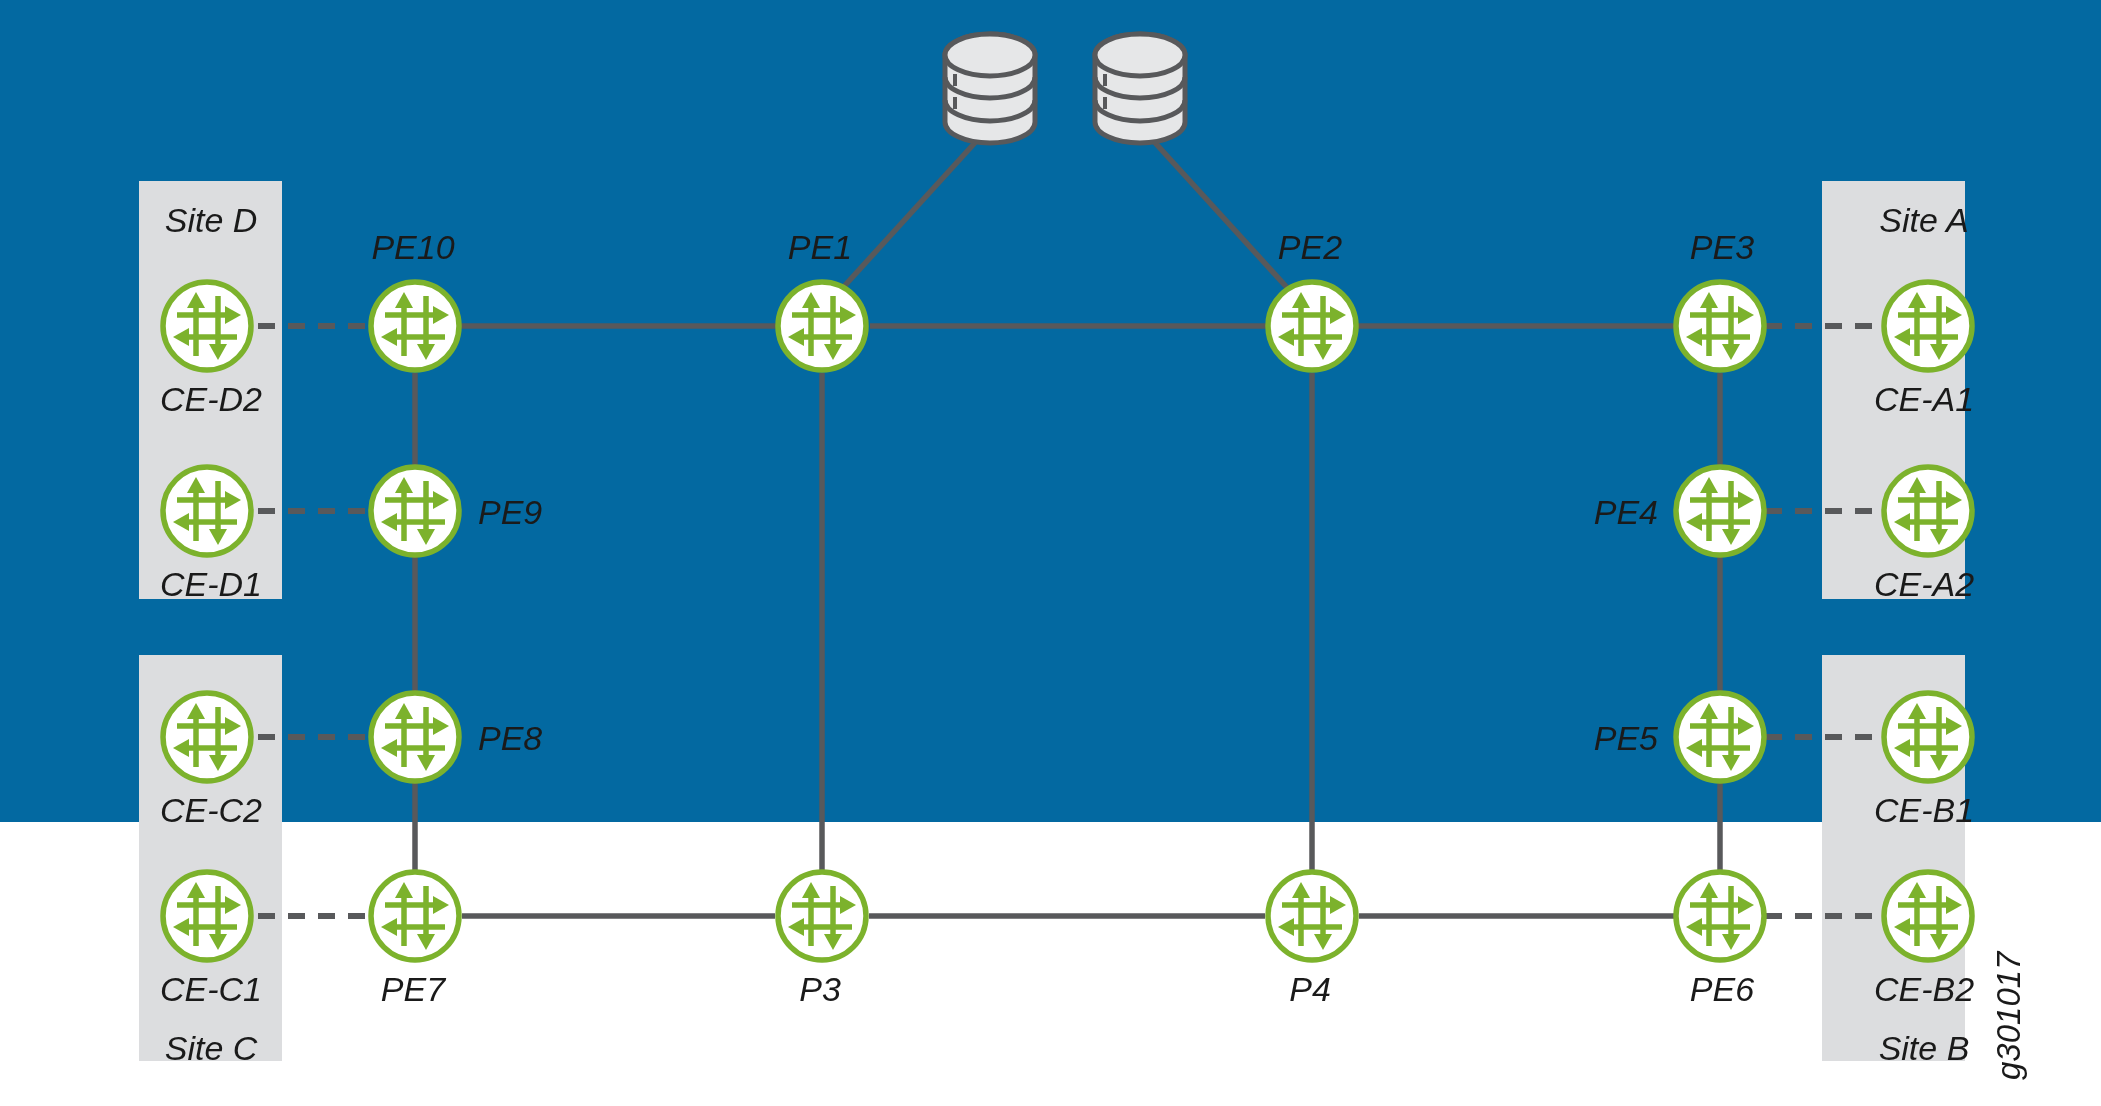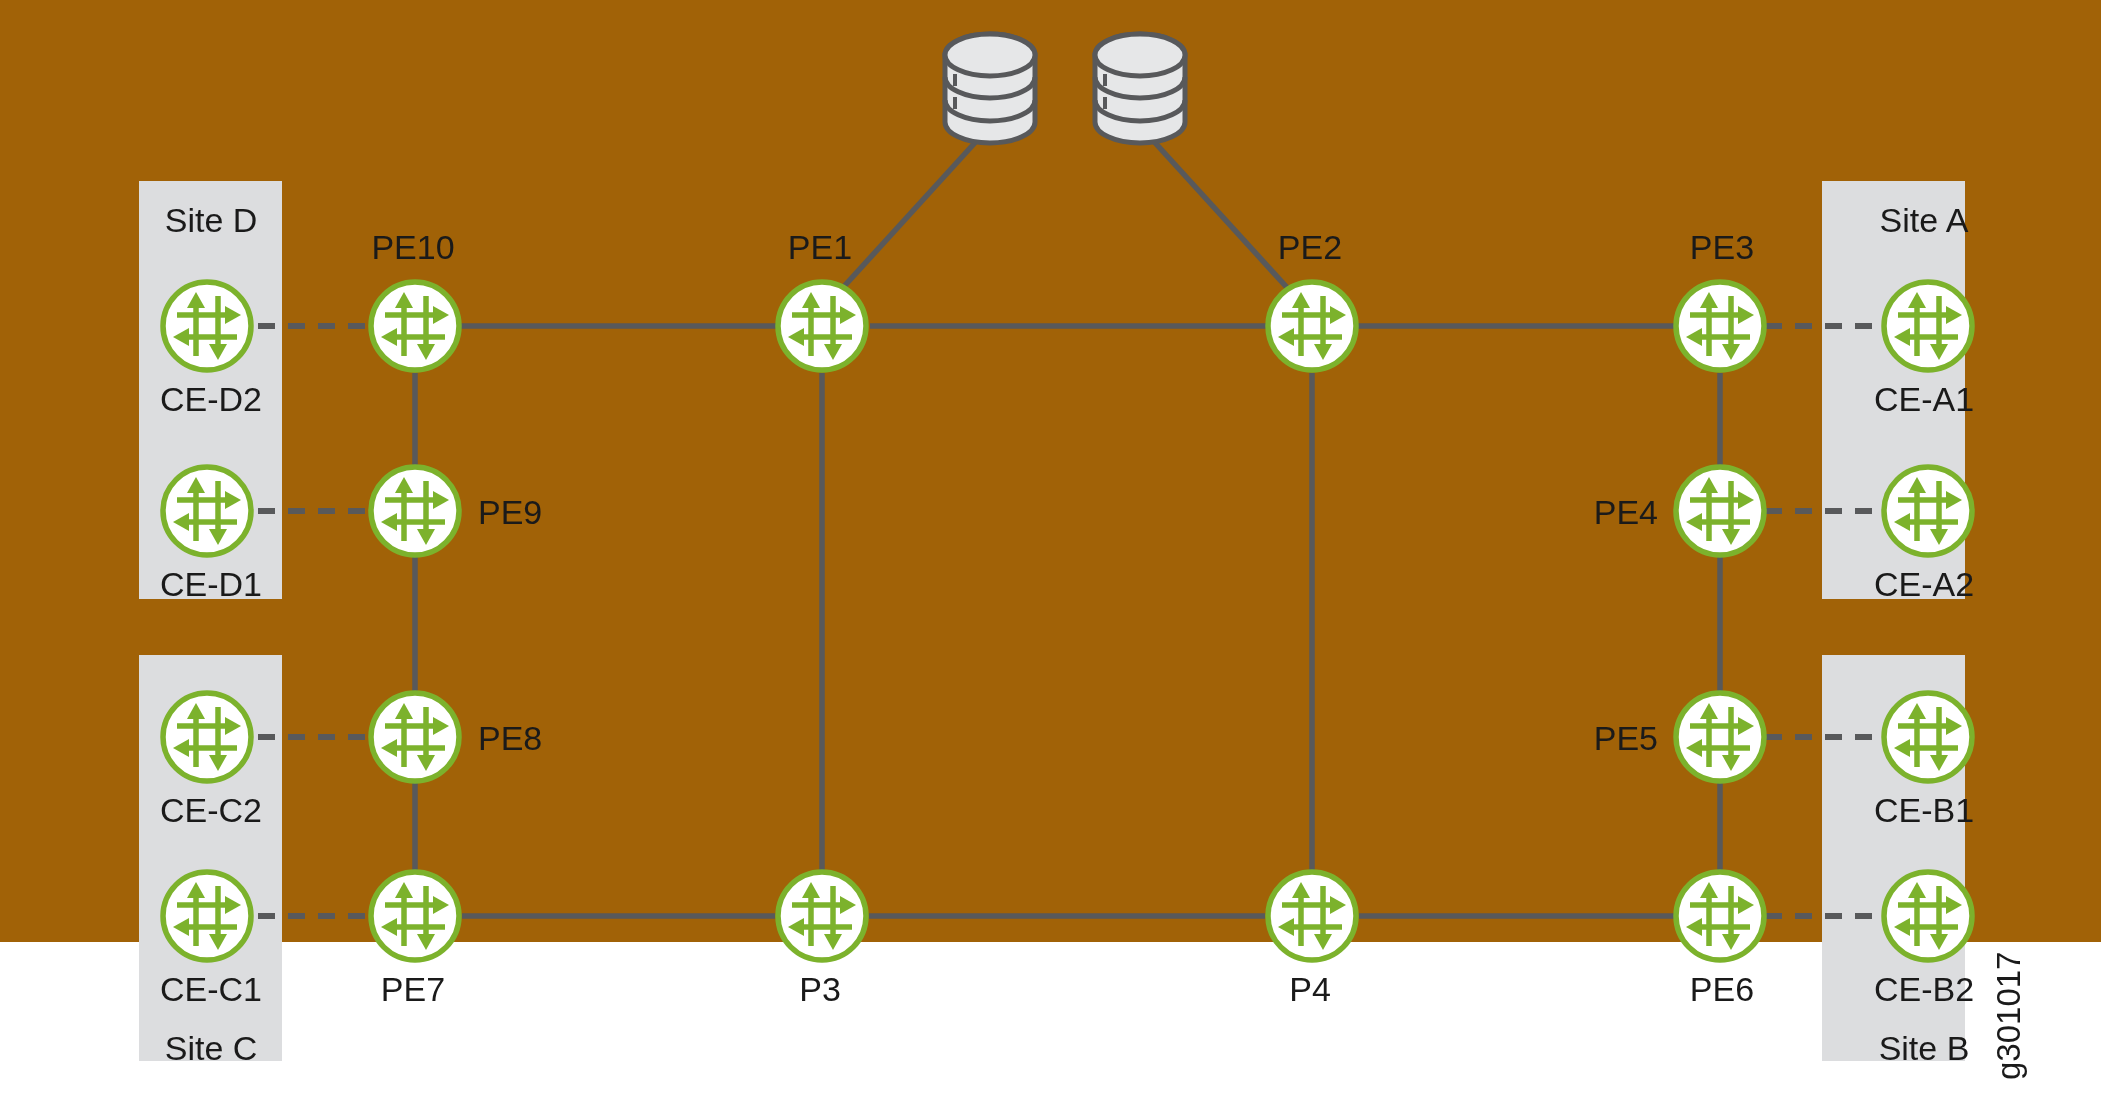--- a/index.html
+++ b/index.html
@@ -9,22 +9,23 @@
   }
   body {
     width: 2101px;
     height: 1106px;
     overflow: hidden;
     font-family: "Liberation Sans", sans-serif;
   }
   #diagram-root {
     position: relative;
     width: 2101px;
-    height: 942px;
-    background: #a16207;
+    height: 822px;
+    background: #0369a1;
+    font-style: italic;
   }
   svg.topology {
     display: block;
     width: 2101px;
     height: 1106px;
   }
   .site-panel { fill: #dcdddf; }
   .node-circle {
     fill: #ffffff;
     stroke: #7cb22c;

